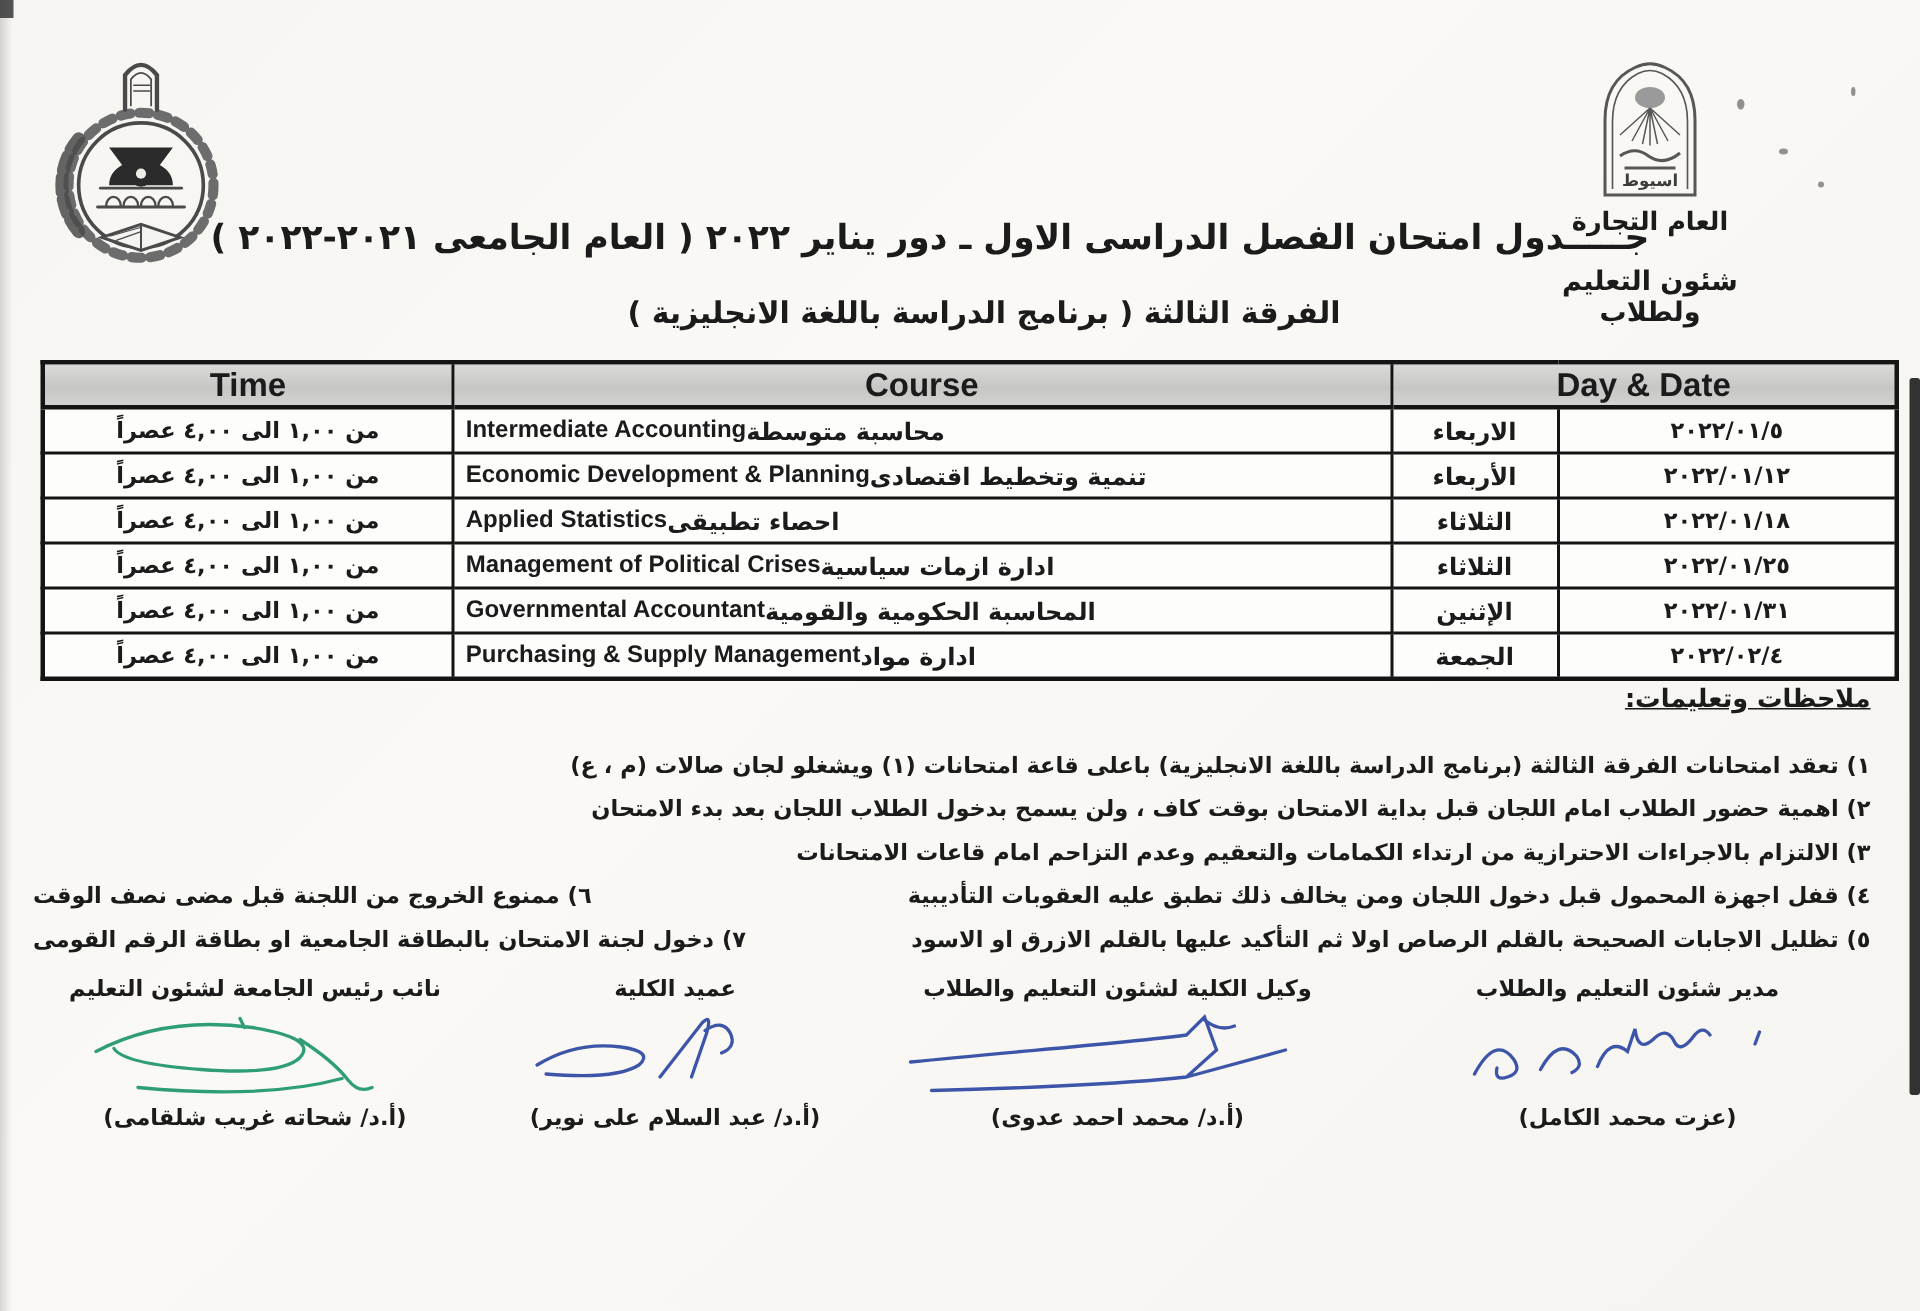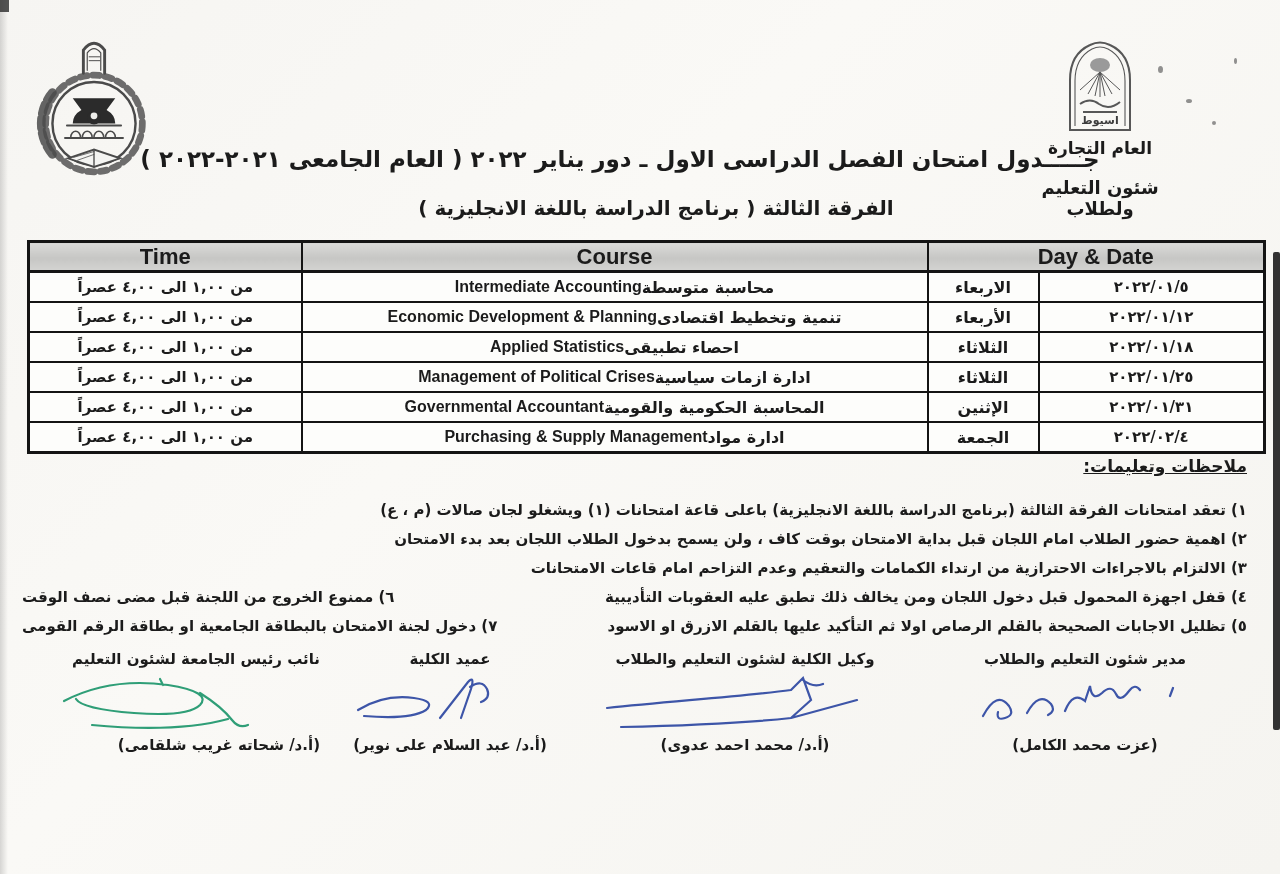--- a/index.html
+++ b/index.html
@@ -26,36 +26,36 @@
     border:3px solid #141414;background:#fdfdfb;}
   table.sched th,table.sched td{border:2px solid #141414;padding:0 8px;overflow:hidden;white-space:nowrap;}
   table.sched th{
     height:27px;font-size:22px;font-weight:bold;text-align:center;
     font-family:"Liberation Sans","DejaVu Sans",sans-serif;
     background:linear-gradient(180deg,#dadad8 0%,#c6c6c4 55%,#d3d3d1 100%);
     border-bottom:3px solid #141414;
   }
   table.sched td{height:28px;font-weight:bold;}
   td.c-time{direction:rtl;text-align:center;font-size:15px;}
-  td.c-course .cell-flex{display:flex;justify-content:center;align-items:center;}
+  td.c-course .cell-flex{display:flex;justify-content:flex-start;align-items:center;}
   td.c-course .en{font-family:"Liberation Sans","DejaVu Sans",sans-serif;font-size:16px;font-weight:bold;}
   td.c-course .ar{direction:rtl;font-size:16px;font-weight:bold;}
   td.c-day{direction:rtl;text-align:center;font-size:16px;}
   td.c-date{direction:rtl;text-align:center;font-size:15px;}
   
   .notes{position:absolute;top:456px;left:22px;right:33px;direction:rtl;text-align:right;}
   .notes-heading{display:inline-block;font-size:17px;font-weight:bold;
     text-decoration:underline;margin-bottom:20px;}
   .note-line{font-size:15px;font-weight:bold;line-height:29px;white-space:nowrap;}
   .note-split{display:flex;justify-content:space-between;}
   
   .sigs{position:absolute;top:650px;left:20px;right:20px;direction:rtl;
     display:flex;justify-content:space-between;}
   .sig{text-align:center;}
-  .sig-1{width:350px;} .sig-2{width:330px;} .sig-3{width:260px;} .sig-4{width:300px;text-align:right;}
+  .sig-1{width:350px;} .sig-2{width:330px;} .sig-3{width:260px;} .sig-4{width:300px;}
   .sig-title{font-size:15px;font-weight:bold;}
   .sig-scrawl{display:block;margin:6px auto 0;}
   .sig-name{font-size:15px;font-weight:bold;margin-top:4px;}
   
   .art-right-bar{position:absolute;right:0;top:252px;width:7px;height:478px;
     background:#1d1d1d;opacity:.9;border-radius:2px;}
   .art-left-shade{position:absolute;left:0;top:0;width:8px;height:874px;
     background:linear-gradient(90deg,rgba(120,120,120,.28),rgba(120,120,120,0));}
   .art-corner{position:absolute;left:0;top:0;width:9px;height:12px;background:#2a2a2a;opacity:.8;}
 </style>

